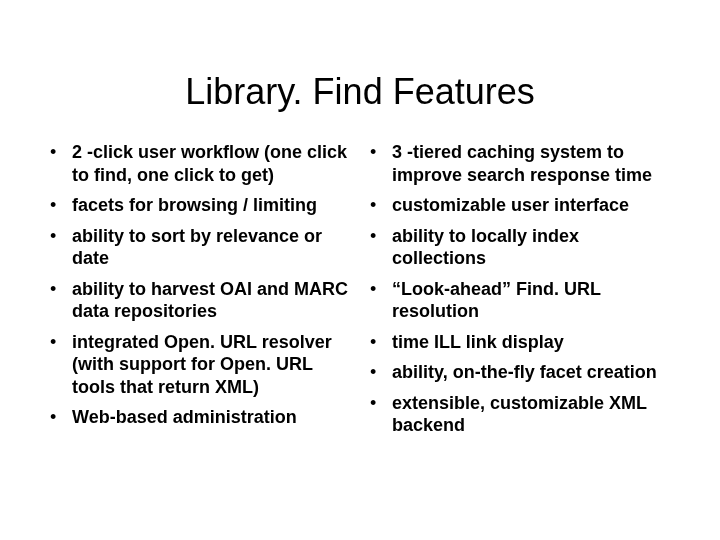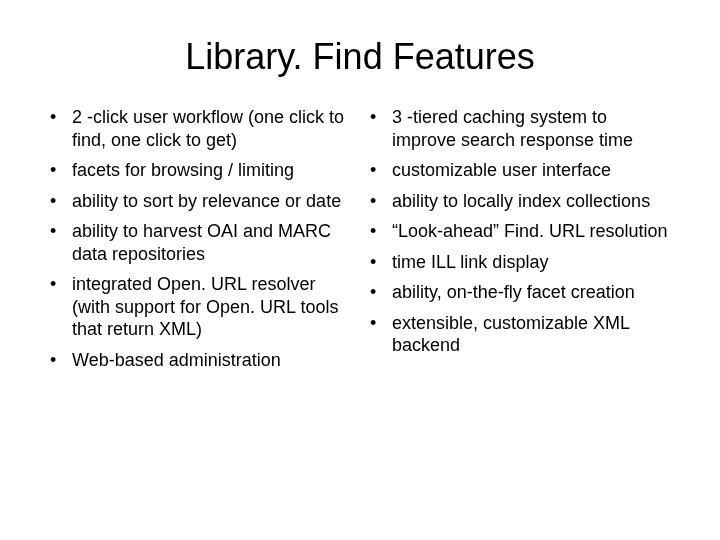--- a/index.html
+++ b/index.html
@@ -10,20 +10,21 @@
       font-family: Arial, Helvetica, sans-serif;
       color: #000;
       padding: 36px 48px 20px 48px;
     }
     .title {
       font-size: 36px;
       font-weight: 400;
       text-align: center;
       margin-bottom: 28px;
       letter-spacing: 0;
+      margin-top: 35px;
     }
     .columns {
       display: flex;
       gap: 0;
     }
     .col {
       flex: 1;
       padding-right: 10px;
     }
     .col:last-child { padding-right: 0; padding-left: 6px; }
@@ -39,20 +40,21 @@
     }
     .bullet {
       width: 24px;
       flex-shrink: 0;
       text-align: left;
       padding-left: 2px;
       font-size: 18px;
     }
     .item-text {
       flex: 1;
+      font-weight: bold;
     }
   </style>
 </head>
 <body>
 
 <h1 class="title">Library. Find Features</h1>
 
 <div class="columns">
 
   <div class="col">

